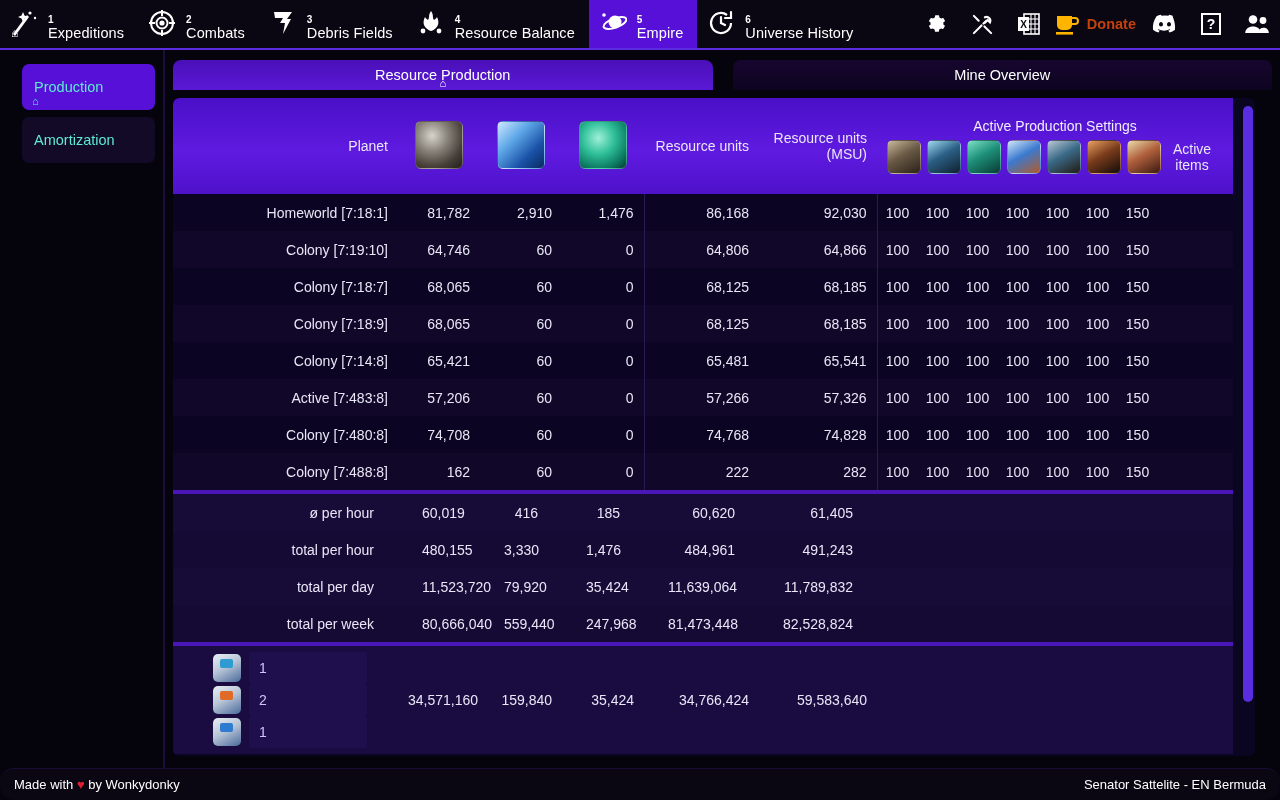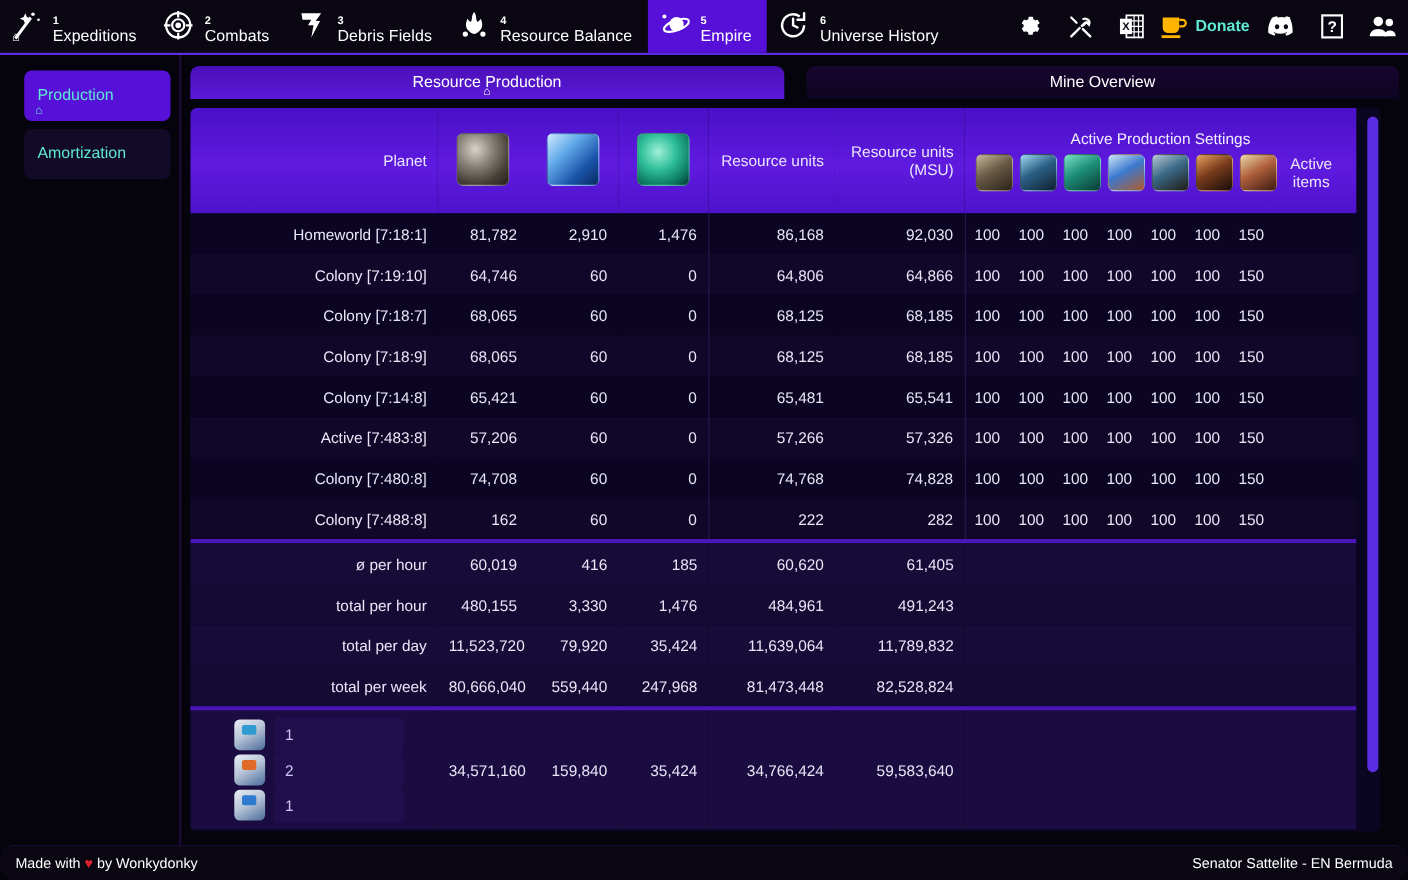--- a/index.html
+++ b/index.html
@@ -34,21 +34,21 @@
     position: absolute; left: 1px; bottom: 0px; font-size: 12px; color: #fff; line-height: 1;
   }
   #nav-spacer { flex: 1; }
   .navicobtn {
     width: 46px; height: 48px; display: flex; align-items: center; justify-content: center;
     color: #ffffff;
   }
   #donate-btn {
     display: flex; align-items: center; gap: 7px; height: 48px; padding: 0 6px 0 2px;
   }
-  #donate-label { color: #5eead4; font-weight: bold; font-size: 14.5px; }
+  #donate-label { color: #c2410c; font-weight: bold; font-size: 14.5px; }
 
   
   #leftbar {
     position: absolute; left: 0; top: 50px; width: 165px; height: 718px;
     background: #05040d;
     border-right: 2px solid #1d0d3c;
     padding: 14px 8px 0 22px;
   }
   .sidebtn {
     height: 46px; border-radius: 7px; margin-bottom: 7px;
@@ -121,21 +121,21 @@
   .drow.odd  td { background: #110829; }
   .c-right { text-align: right; }
   .c-planet { text-align: right; white-space: nowrap; }
   .vdiv { border-left: 1px solid #2a1a55; }
   .aps-cell { padding: 0 !important; }
   .aps-row { display: flex; align-items: center; height: 37px; }
   .aps-val { width: 40px; text-align: center; font-size: 14px; color: #e9e6f7; }
 
   
   #summary-sep td { height: 4px; padding: 0; background: #4a16b8; }
-  .srow td { height: 37px; padding: 0 10px; background: #150a34; vertical-align: middle; }
+  .srow td { height: 37px; padding: 0 24px; background: #150a34; vertical-align: middle; }
   .srow.s0 td { background: #170b38; }
 
   #items-sep td { height: 4px; padding: 0; background: #4a16b8; }
   .irow td { background: #1a0c40; vertical-align: middle; padding: 0 10px; }
   #items-col { padding: 6px 0 6px 40px !important; }
   .itemline { display: flex; align-items: center; gap: 8px; height: 32px; }
   .itemico {
     width: 28px; height: 28px; border-radius: 5px; flex: none;
     background: linear-gradient(150deg,#e9eef5 0%, #b9c6d8 45%, #4a6a9a 100%);
     position: relative;

